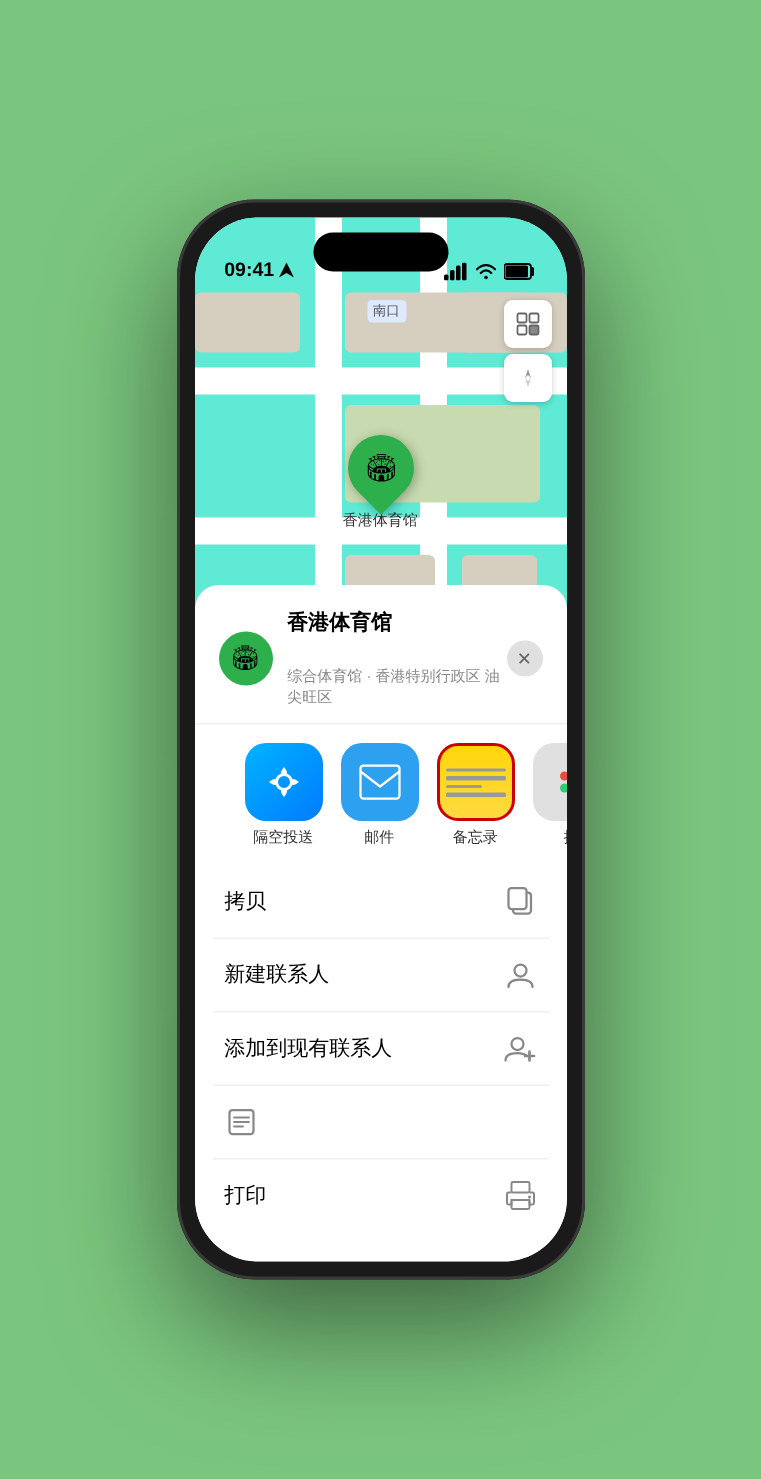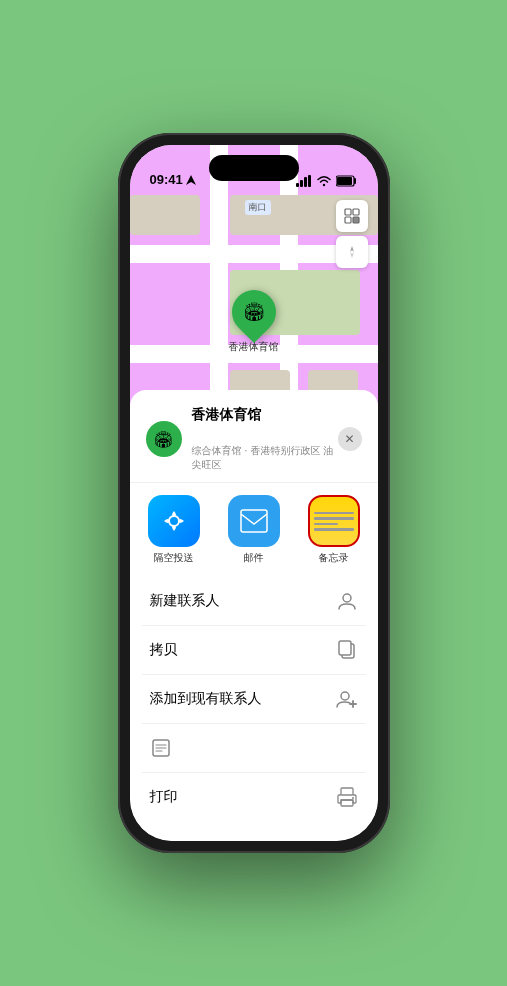--- a/index.html
+++ b/index.html
@@ -66,21 +66,21 @@
       align-items: center;
       gap: 5px;
     }
     
     .map-area {
       position: absolute;
       top: 0;
       left: 0;
       right: 0;
       height: 320px;
-      background: #f0abfc;
+      background: #5eead4;
       overflow: hidden;
     }
     .map-bg {
       width: 100%;
       height: 100%;
       position: relative;
     }
     
     .map-road-h {
       position: absolute;
@@ -215,23 +215,24 @@
       display: flex;
       align-items: center;
       justify-content: center;
       font-size: 12px;
       color: #666;
       cursor: pointer;
     }
     
     .share-apps {
       display: flex;
-      gap: 24px;
+      gap: 8px;
       padding: 12px 16px;
       overflow-x: auto;
+      margin-left: 15px;
     }
     .app-item {
       display: flex;
       flex-direction: column;
       align-items: center;
       gap: 4px;
       min-width: 56px;
     }
     .app-icon {
       width: 52px;
@@ -475,35 +476,35 @@
             </div>
           </div>
           <span class="app-label">提</span>
         </div>
 
       </div>
 
       <div class="action-list">
 
         <div class="action-item">
+          <span class="action-label">拷贝</span>
+          <div class="action-icon">
+            <svg width="18" height="20" viewBox="0 0 18 20">
+              <rect x="4" y="4" width="12" height="14" rx="2" fill="none" stroke="#888" stroke-width="1.5"></rect>
+              <rect x="1" y="1" width="12" height="14" rx="2" fill="white" stroke="#888" stroke-width="1.5"></rect>
+            </svg>
+          </div>
+        </div>
+
+        <div class="action-item">
           <span class="action-label">新建联系人</span>
           <div class="action-icon">
             <svg width="20" height="20" viewBox="0 0 20 20">
               <circle cx="10" cy="7" r="4" fill="none" stroke="#888" stroke-width="1.5"></circle>
               <path d="M2 18 Q2 13 10 13 Q18 13 18 18" fill="none" stroke="#888" stroke-width="1.5" stroke-linecap="round"></path>
-            </svg>
-          </div>
-        </div>
-
-        <div class="action-item">
-          <span class="action-label">拷贝</span>
-          <div class="action-icon">
-            <svg width="18" height="20" viewBox="0 0 18 20">
-              <rect x="4" y="4" width="12" height="14" rx="2" fill="none" stroke="#888" stroke-width="1.5"></rect>
-              <rect x="1" y="1" width="12" height="14" rx="2" fill="white" stroke="#888" stroke-width="1.5"></rect>
             </svg>
           </div>
         </div>
 
         <div class="action-item">
           <span class="action-label">添加到现有联系人</span>
           <div class="action-icon">
             <svg width="22" height="20" viewBox="0 0 22 20">
               <circle cx="9" cy="7" r="4" fill="none" stroke="#888" stroke-width="1.5"></circle>
               <path d="M1 18 Q1 13 9 13 Q13 13 15.5 15" fill="none" stroke="#888" stroke-width="1.5" stroke-linecap="round"></path>

